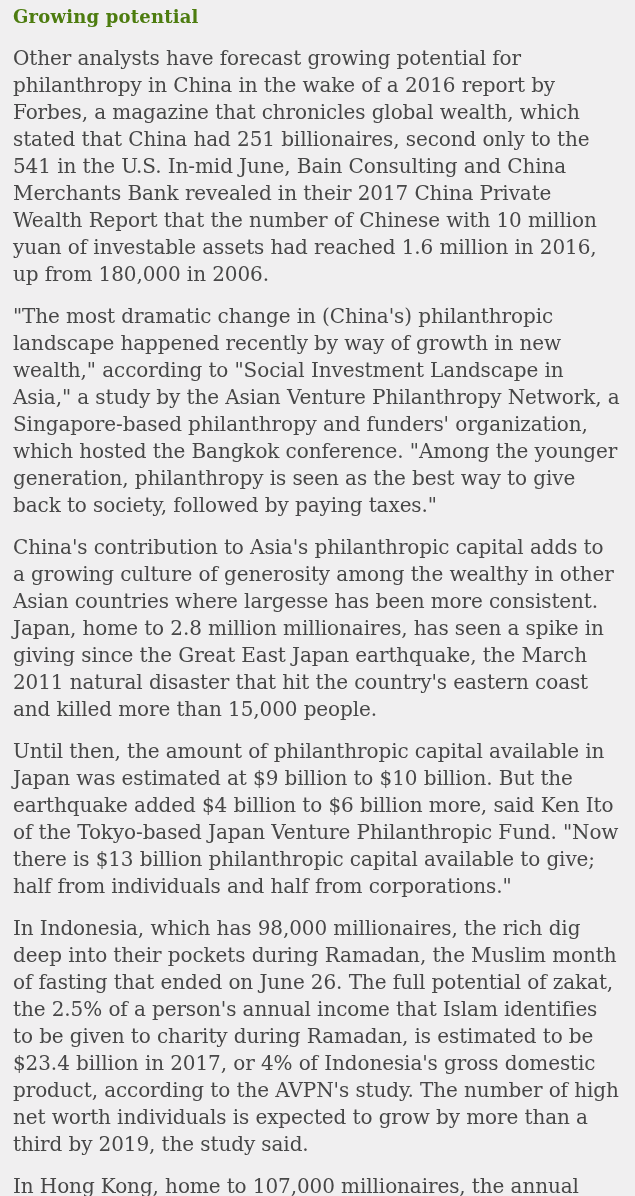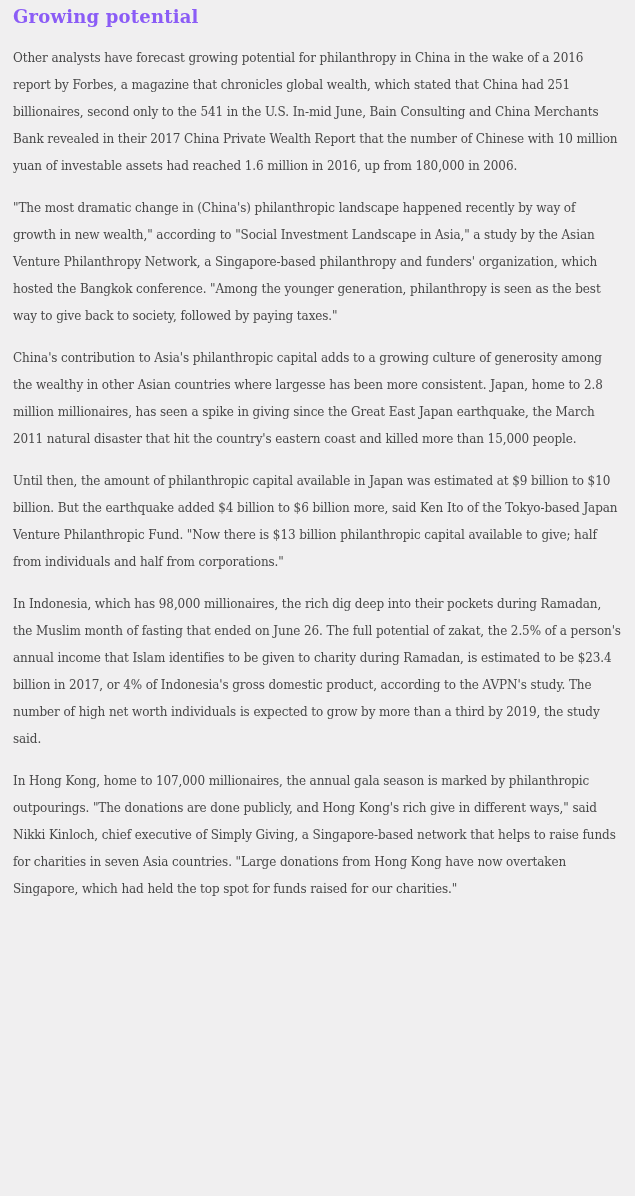--- a/index.html
+++ b/index.html
@@ -16,26 +16,26 @@
     height: 1196px;
     box-sizing: border-box;
     padding: 3px 14px 0 13px;
     overflow: hidden;
     background: #f0eff0;
   }
   h1.section-heading {
     font-size: 18px;
     line-height: 27px;
     font-weight: bold;
-    color: #8b5cf6;
+    color: #4d7c0f;
     margin: 0 0 15px 0;
     letter-spacing: 0.2px;
   }
   p.body-paragraph {
-    font-size: 12px;
+    font-size: 20px;
     line-height: 27px;
     margin: 0 0 15px 0;
     letter-spacing: -0.1px;
     text-align: left;
   }
 </style>
 </head>
 <body>
 
 <main class="page">

